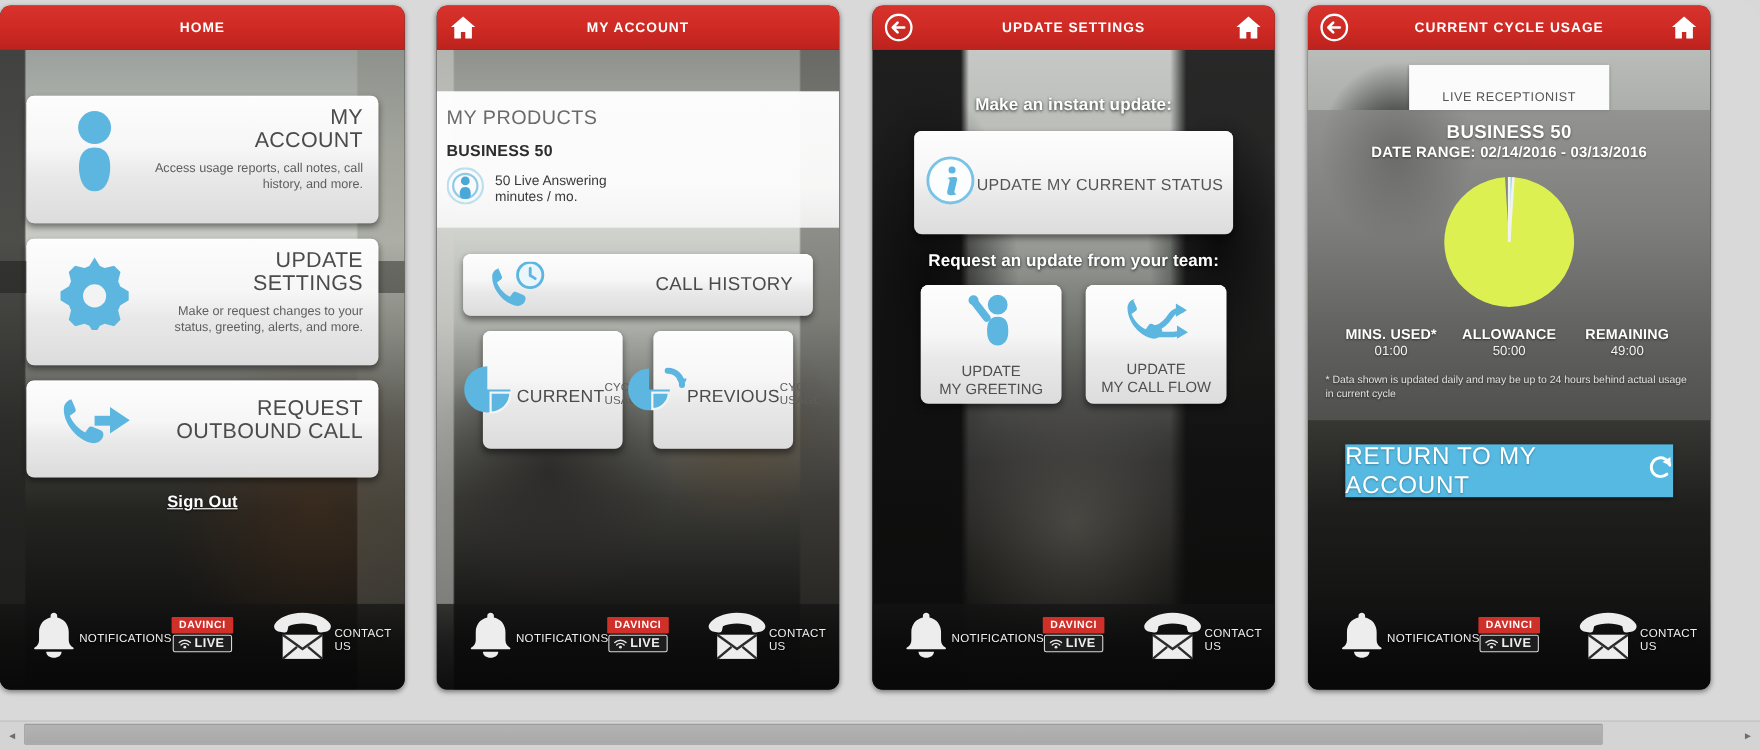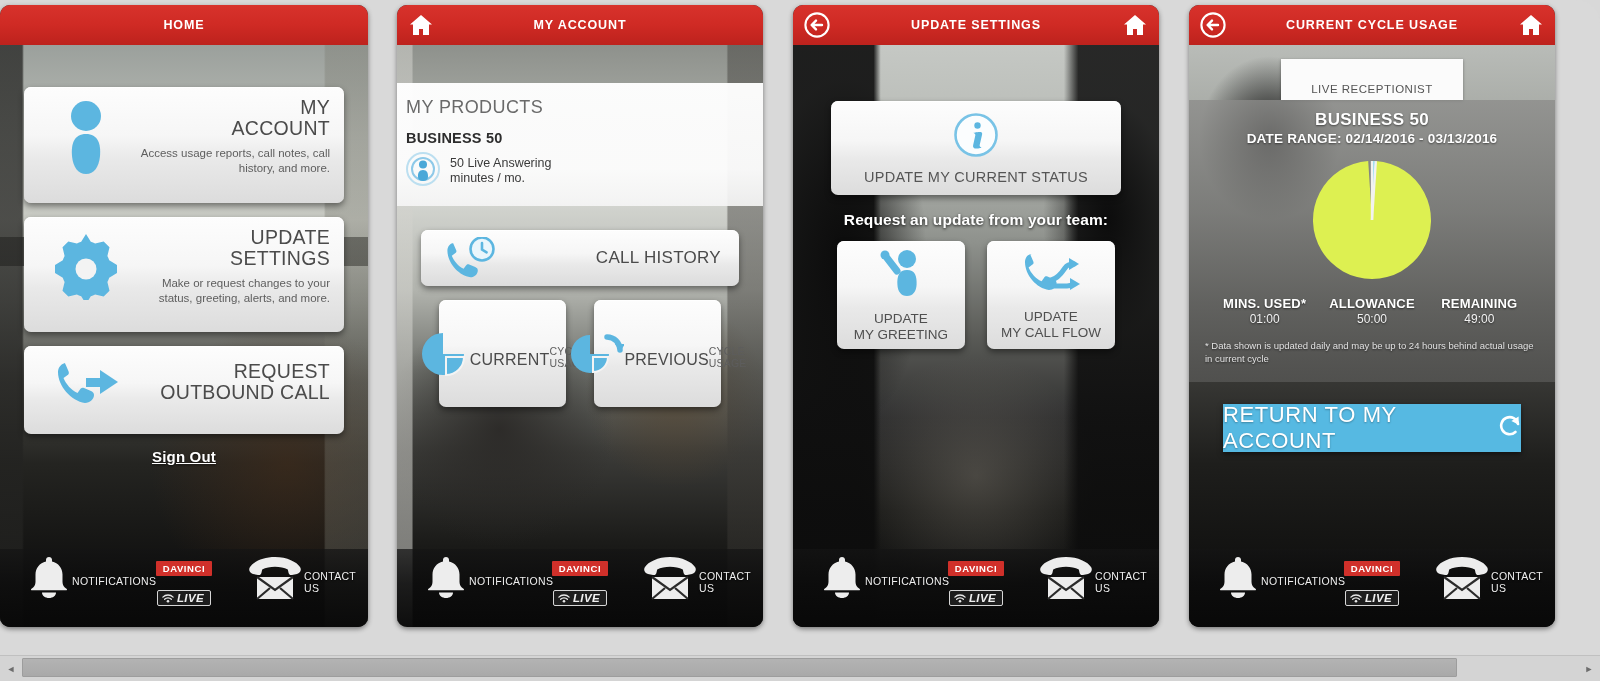--- a/index.html
+++ b/index.html
@@ -144,22 +144,22 @@
     margin-top: 3px; color: #efefef; font-size: 10.5px; letter-spacing: .3px;
     text-shadow: 0 1px 2px rgba(0,0,0,.8);
   }
   .badge { display:flex; flex-direction: column; align-items:center; margin-top: 6px; }
   .badge .dv {
     background: #d0302a; color: #fff; font-size: 9.5px; font-weight: bold;
     letter-spacing: .6px; padding: 2px 7px 2px 7px; border-radius: 1px;
   }
   .badge .lv {
     background: #1d1d1d; border: 1.6px solid #d6d6d6; border-radius: 2px;
-    color: #efefef; font-size: 11.5px; font-weight: bold; font-style: italic;
-    letter-spacing: .4px; padding: 1px 6px 1px 4px; margin-top: 14px;
+    color: #efefef; font-size: 11.5px; font-weight: bold; 
+    letter-spacing: .4px; padding: 1px 6px 1px 4px; margin-top: 1px;
     display:flex; align-items:center; gap: 3px;
   }
 
   
   .products {
     background: linear-gradient(180deg, rgba(255,255,255,.97) 0%, rgba(253,253,253,.95) 70%, rgba(246,246,246,.9) 100%);
     padding: 14px 18px 16px 9px;
     margin-top: 38px;
   }
   .products h2 {
@@ -187,21 +187,21 @@
   .sq-btn .t1 { font-size: 16px; color: #4b4b4b; margin-top: 6px; letter-spacing:.2px; }
   .sq-btn .t2 { font-size: 10.5px; color: #5d5d5d; letter-spacing:.2px; }
 
   
   .hdr3 {
     text-align:center; color:#fff; font-size: 15.5px; font-weight: bold;
     text-shadow: 0 1px 3px rgba(0,0,0,.85); letter-spacing: .1px;
   }
   .status-btn {
     margin: 14px 38px 0 38px; height: 94px;
-    display:flex; flex-direction:column; align-items:center; justify-content:center;
+    display:flex; flex-direction:row; align-items:center; justify-content:center;
   }
   .status-btn .lbl { margin-top: 6px; font-size: 14.5px; color: #555; letter-spacing:.3px; }
 
   .sq-row3 { display:flex; gap: 22px; justify-content:center; margin-top: 12px; }
   .sq-btn3 {
     width: 128px; height: 108px;
     display:flex; flex-direction:column; align-items:center; justify-content:center;
   }
   .sq-btn3 .lbl {
     margin-top: 4px; font-size: 13.5px; color: #4f4f4f; text-align:center; line-height: 1.15;
@@ -477,20 +477,21 @@
       <span class="tb-icon tb-right">
         <svg width="24" height="22" viewBox="0 0 24 22">
             <path fill="#fff" d="M12 1L1 10.5h3V21h6v-6h4v6h6V10.5h3z"></path>
           </svg>
       </span>
     </div>
     <div class="screen">
       <div class="bg bg-c"></div>
       <div class="content" style="padding-top:42px;">
 
+        <div class="hdr3">Make an instant update:</div>
 
         <div class="card status-btn">
           <span>
             <svg width="48" height="48" viewBox="0 0 48 48">
               <circle cx="24" cy="24" r="20.5" fill="#fbfdfe" stroke="#79c3e6" stroke-width="2.6"></circle>
               <circle cx="25.5" cy="14.5" r="3.2" fill="#5cb6e0"></circle>
               <path d="M27.5 21c-3.2 0-6.2 1-6.2 1s2.4.3 2 2.6l-2.2 9.6c-.5 2.4 1 3.4 3 3.4 3 0 5.6-1.2 5.6-1.2s-2.4-.2-2-2.5l2.4-10.5c.4-1.8-.6-2.4-2.6-2.4z" fill="#5cb6e0"></path>
             </svg>
           </span>
           <span class="lbl">UPDATE MY CURRENT STATUS</span>

